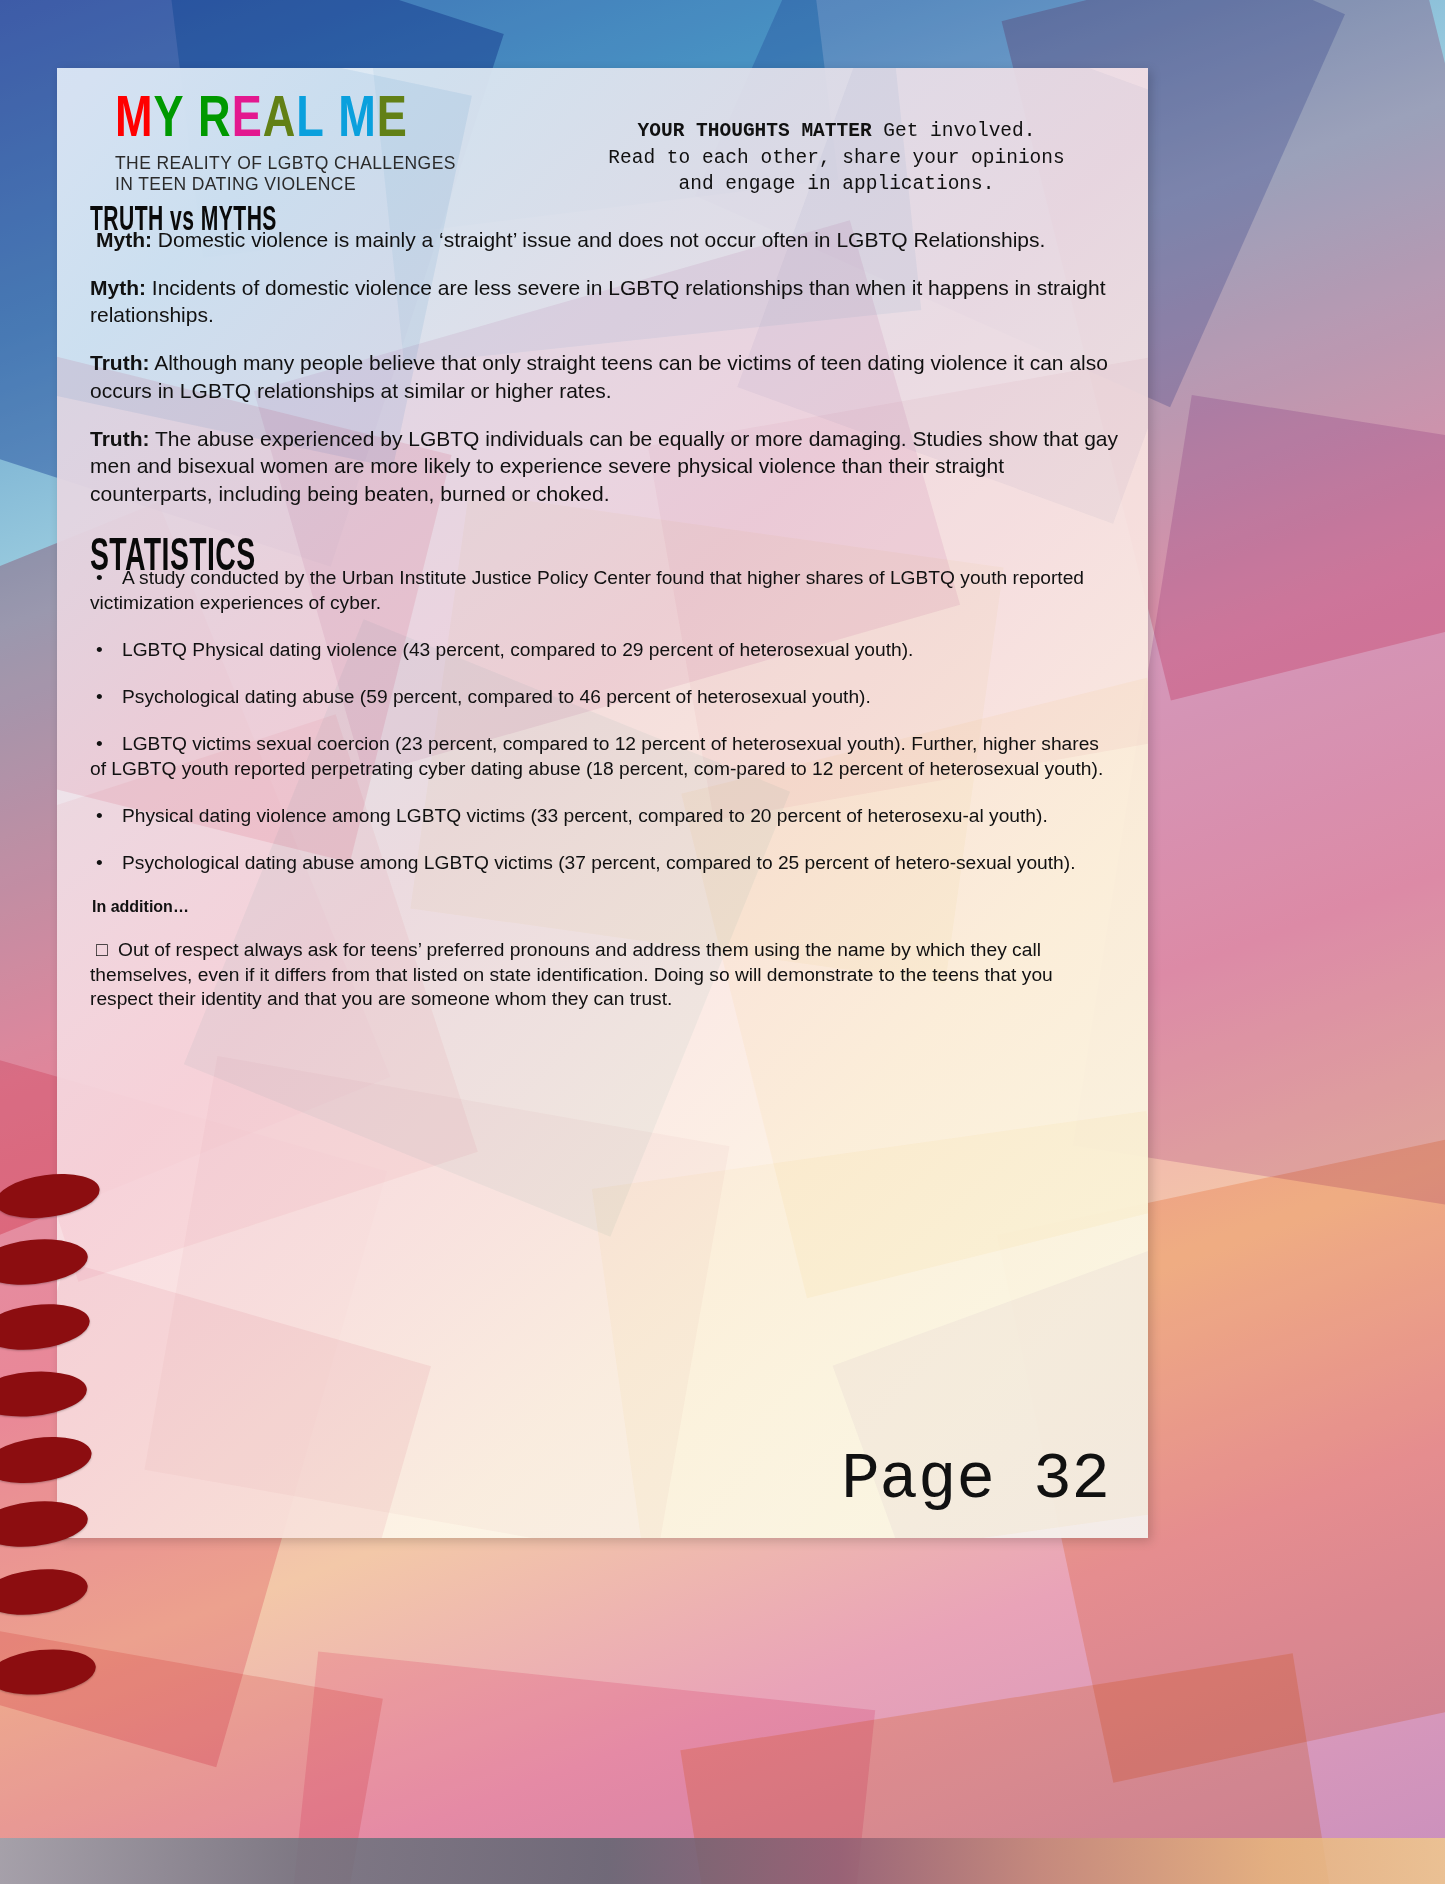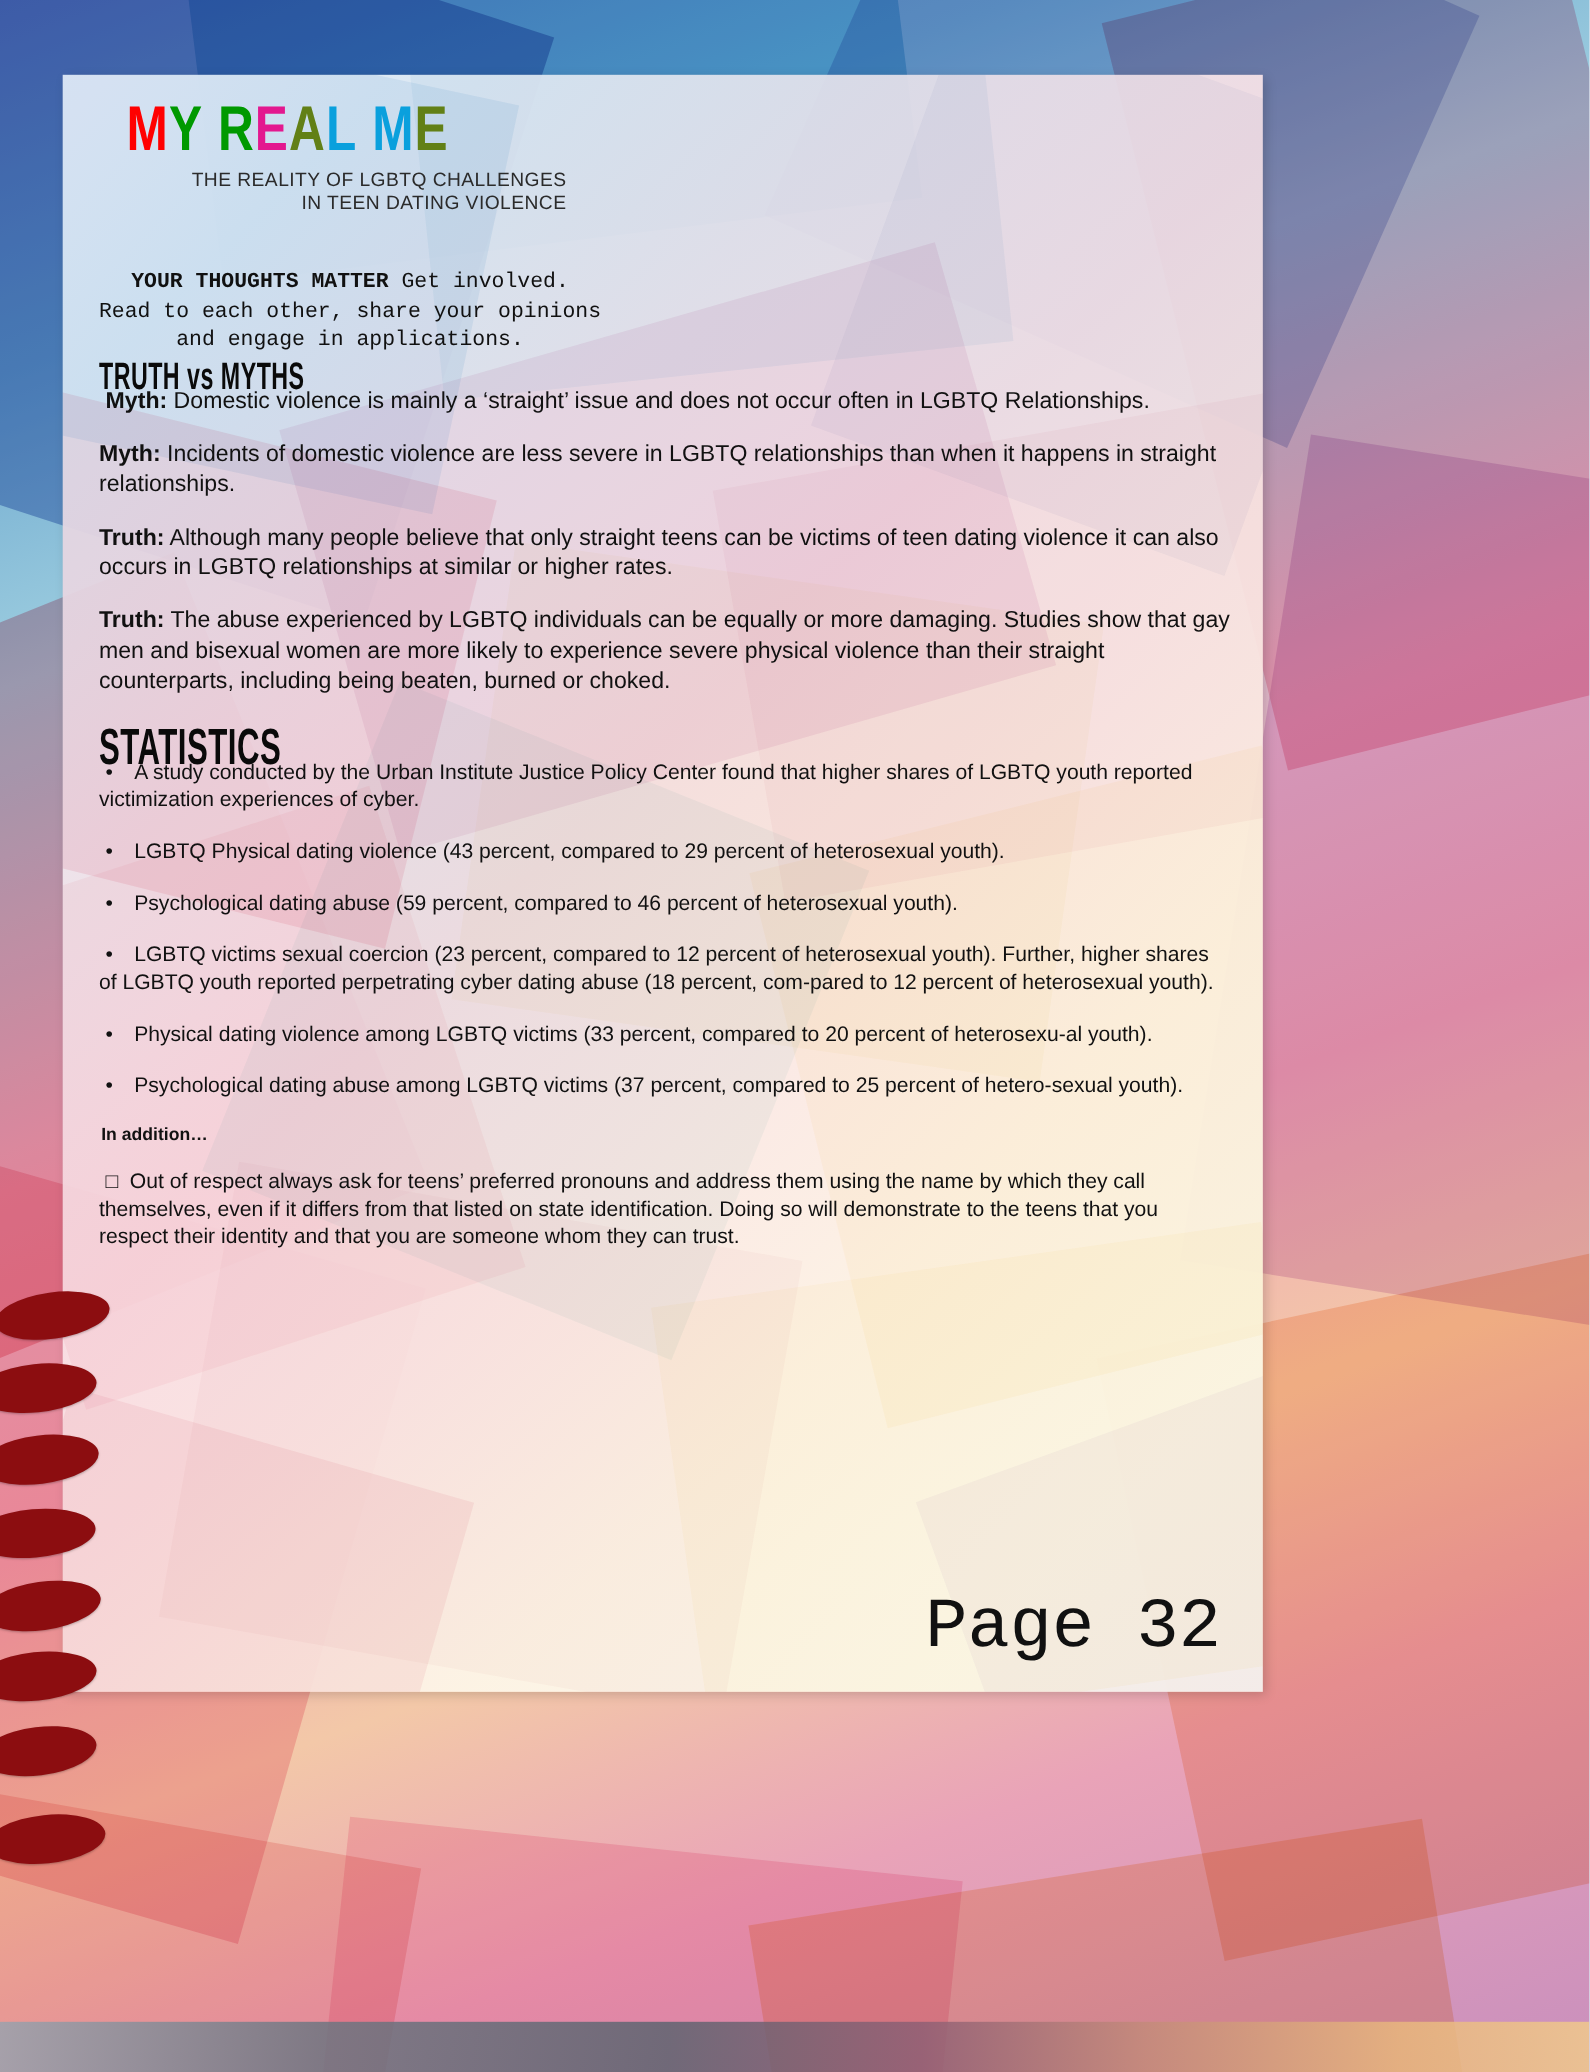--- a/index.html
+++ b/index.html
@@ -104,40 +104,39 @@
     position: relative;
     z-index: 5;
     padding: 22px 30px 0 33px;
   }
 
   
   .header {
     display: flex;
     align-items: flex-start;
     gap: 20px;
-    flex-direction: column;
   }
   .brand { width: 420px; padding-left: 25px; }
   .brand-title {
     font-family: "Liberation Sans", sans-serif;
     font-weight: 700;
     font-size: 47px;
     letter-spacing: 1px;
     line-height: .95;
     white-space: nowrap;
     transform: scaleY(1.22) scaleX(.96);
     transform-origin: left top;
     margin: 0 0 18px 0;
   }
   .brand-title span { display:inline; }
   .brand-sub {
     font-family: "Liberation Sans", sans-serif;
     font-size: 17.5px;
     color: #2b2b2b;
-    text-align: right;
+    text-align: left;
     line-height: 1.22;
     letter-spacing: .4px;
     margin-top: 2px;
     width: 400px;
   }
   .brand-sub div { white-space: nowrap; }
 
   .thoughts {
     flex: 1;
     text-align: center;

